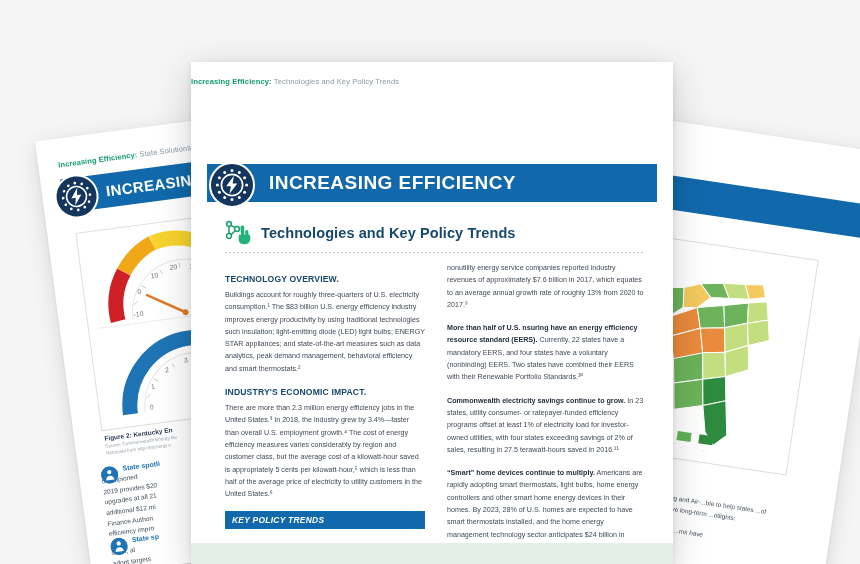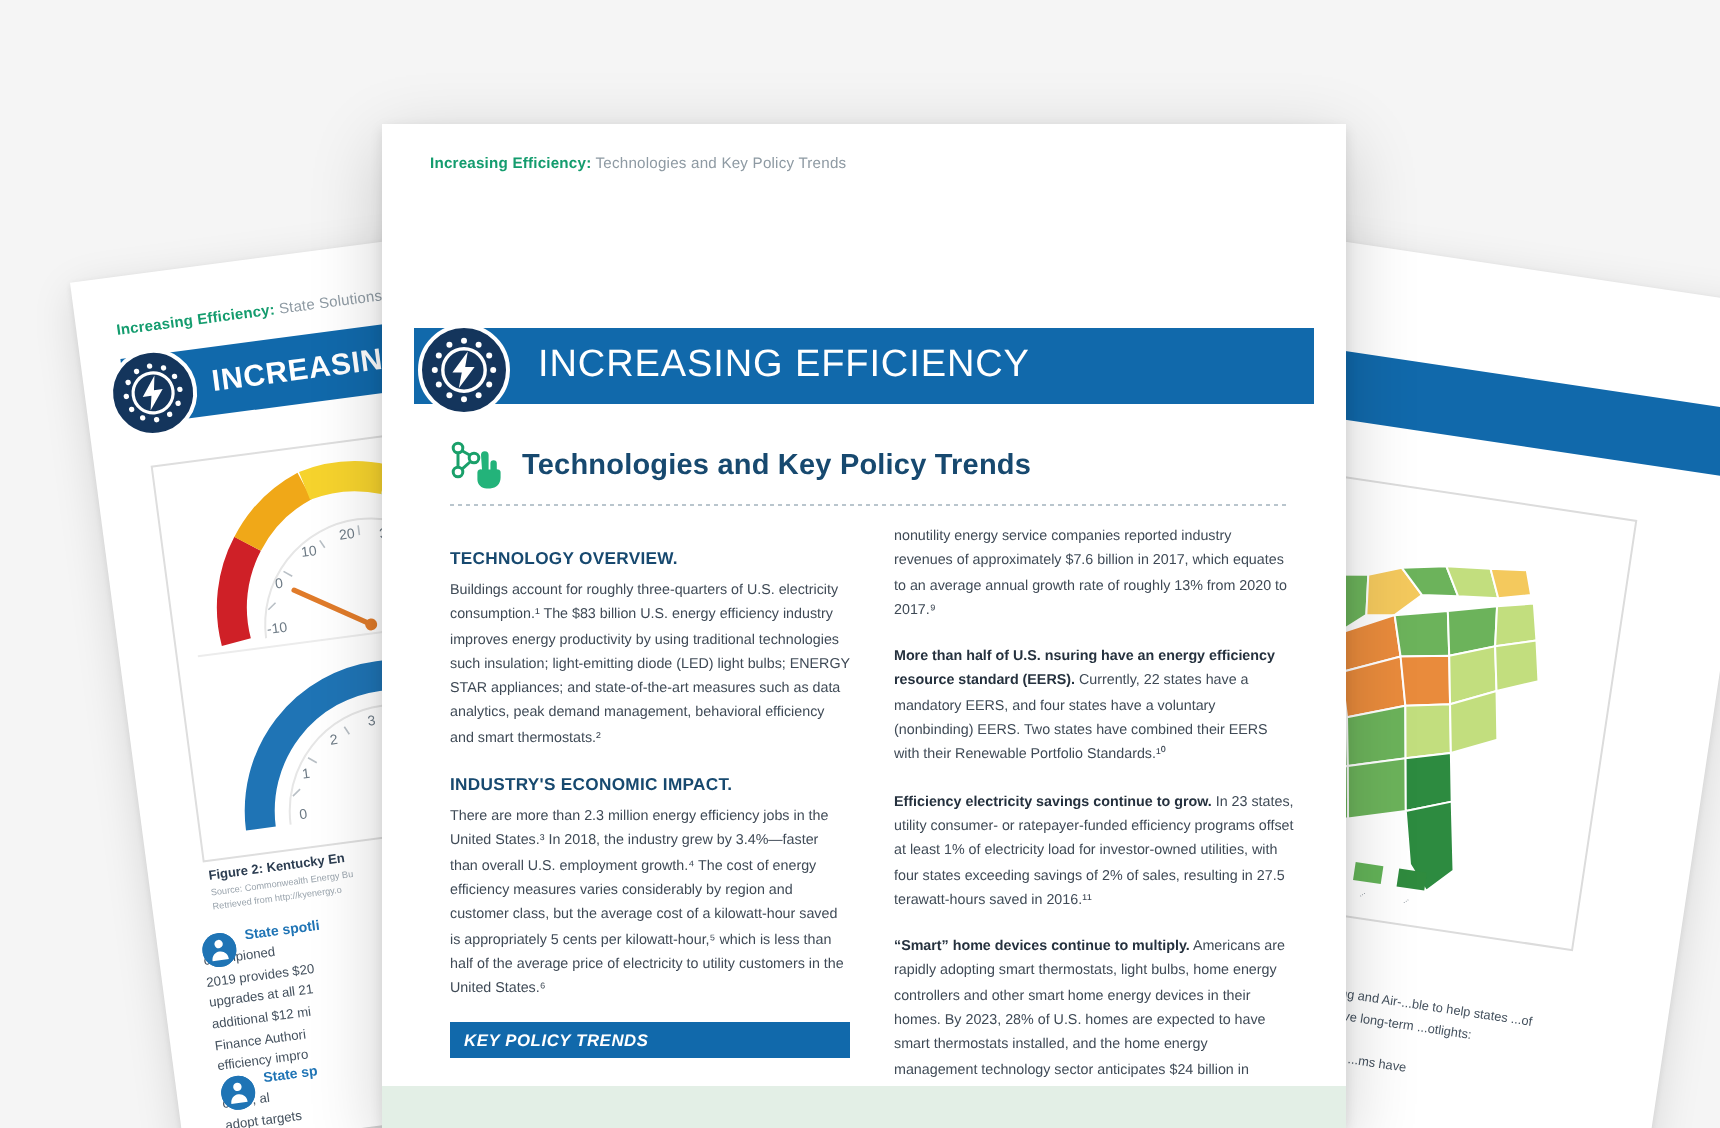--- a/index.html
+++ b/index.html
@@ -88,30 +88,30 @@
   .pr-mapsrc{position:absolute;left:12px;top:350px;width:190px;font-size:4.4px;color:#9aa4ad;line-height:1.5;}
   .pr-col{position:absolute;left:14px;top:368px;width:184px;font-size:6.4px;color:#44515e;line-height:1.65;}
 
   
   .page-main{
     left:191px;top:62px;width:482px;height:502px;
     box-shadow:0 10px 34px rgba(0,0,0,.19),0 2px 6px rgba(0,0,0,.10);
     overflow:hidden;
   }
   .m-kicker{
-    position:absolute;left:24px;top:15px;font-size:7.6px;font-weight:bold;color:#149c6e;
+    position:absolute;left:0;top:15px;font-size:7.6px;font-weight:bold;color:#149c6e;
     white-space:nowrap;letter-spacing:.1px;
   }
   .m-kicker .sub{color:#8e9aa3;font-weight:normal;}
   .m-bannerbar{
     position:absolute;left:16px;top:102px;width:450px;height:38px;background:#1169ab;
     display:flex;align-items:center;
   }
   .m-bannerbar .t{
-    margin-left:62px;color:#ffffff;font-weight:normal;font-size:19px;letter-spacing:.45px;
+    margin-left:62px;color:#ffffff;font-weight:bold;font-size:19px;letter-spacing:.45px;
     white-space:nowrap;
   }
   .m-badge{
     position:absolute;left:18px;top:100px;width:42px;height:42px;border-radius:50%;
     background:#14355c;border:2px solid #fff;
   }
   .m-subtitle-wrap{position:absolute;left:34px;top:158px;display:flex;align-items:center;gap:9px;}
   .m-subtitle{
     font-size:14.5px;font-weight:bold;color:#17496f;letter-spacing:.1px;white-space:nowrap;
   }
@@ -392,21 +392,21 @@
         <div class="kpt-bar">KEY POLICY TRENDS</div>
 
         <p class="p-body"><b>Spending on efficiency continues to increase.</b><span> Ratepayer-funded utility spending on efficiency programs grew by about 20% between 2011 and 2016,⁷ reaching an estimated $7.9 billion in 2017.⁸ Similarly,</span></p>
       </div>
 
       <div class="m-col">
         <p class="p-body">nonutility energy service companies reported industry revenues of approximately $7.6 billion in 2017, which equates to an average annual growth rate of roughly 13% from 2020 to 2017.⁹</p>
 
         <p class="p-body"><b>More than half of U.S. nsuring have an energy efficiency resource standard (EERS).</b><span> Currently, 22 states have a mandatory EERS, and four states have a voluntary (nonbinding) EERS. Two states have combined their EERS with their Renewable Portfolio Standards.¹⁰</span></p>
 
-        <p class="p-body"><b>Efficiency electricity savings continue to grow.</b><span> In 23 states, utility consumer- or ratepayer-funded efficiency programs offset at least 1% of electricity load for investor-owned utilities, with four states exceeding savings of 2% of sales, resulting in 27.5 terawatt-hours saved in 2016.¹¹</span></p>
+        <p class="p-body"><b>Commonwealth electricity savings continue to grow.</b><span> In 23 states, utility consumer- or ratepayer-funded efficiency programs offset at least 1% of electricity load for investor-owned utilities, with four states exceeding savings of 2% of sales, resulting in 27.5 terawatt-hours saved in 2016.¹¹</span></p>
 
         <p class="p-body"><b>“Smart” home devices continue to multiply.</b><span> Americans are rapidly adopting smart thermostats, light bulbs, home energy controllers and other smart home energy devices in their homes. By 2023, 28% of U.S. homes are expected to have smart thermostats installed, and the home energy management technology sector anticipates $24 billion in hardware sales.¹² Similarly, businesses are deploying building energy management and automation systems that can use real-time data analytics to reduce energy consumption and improve system efficiency.</span></p>
       </div>
     </div>
 
     <div class="m-footband"></div>
   </div>
 
 </div>
 

